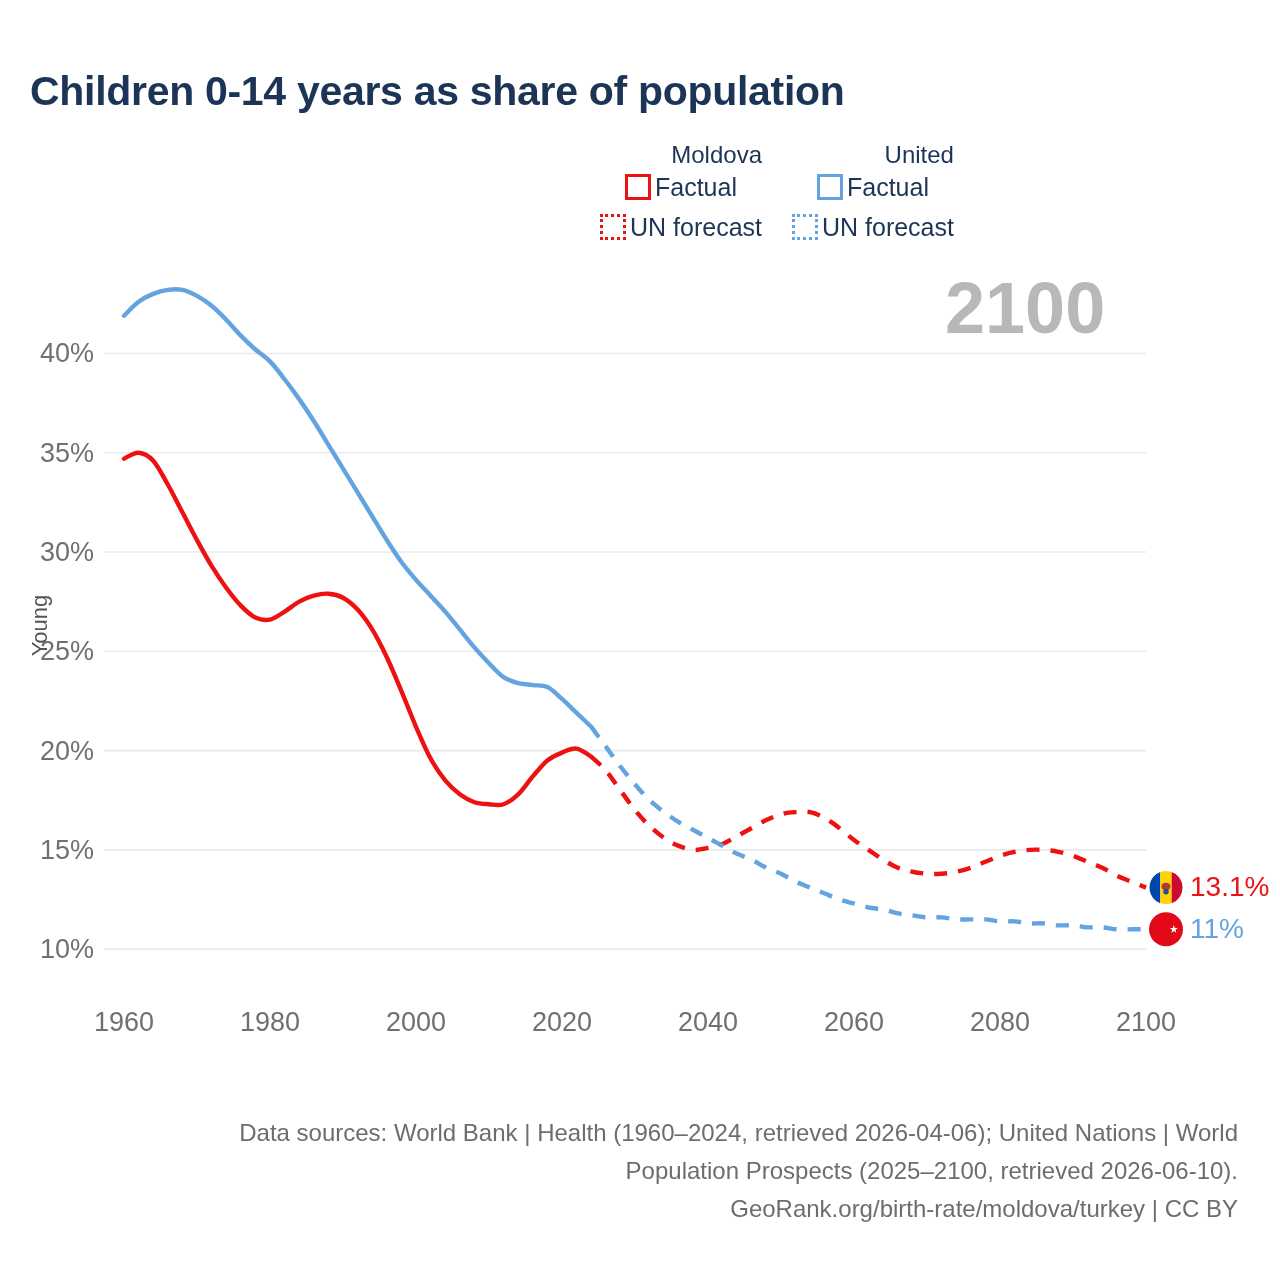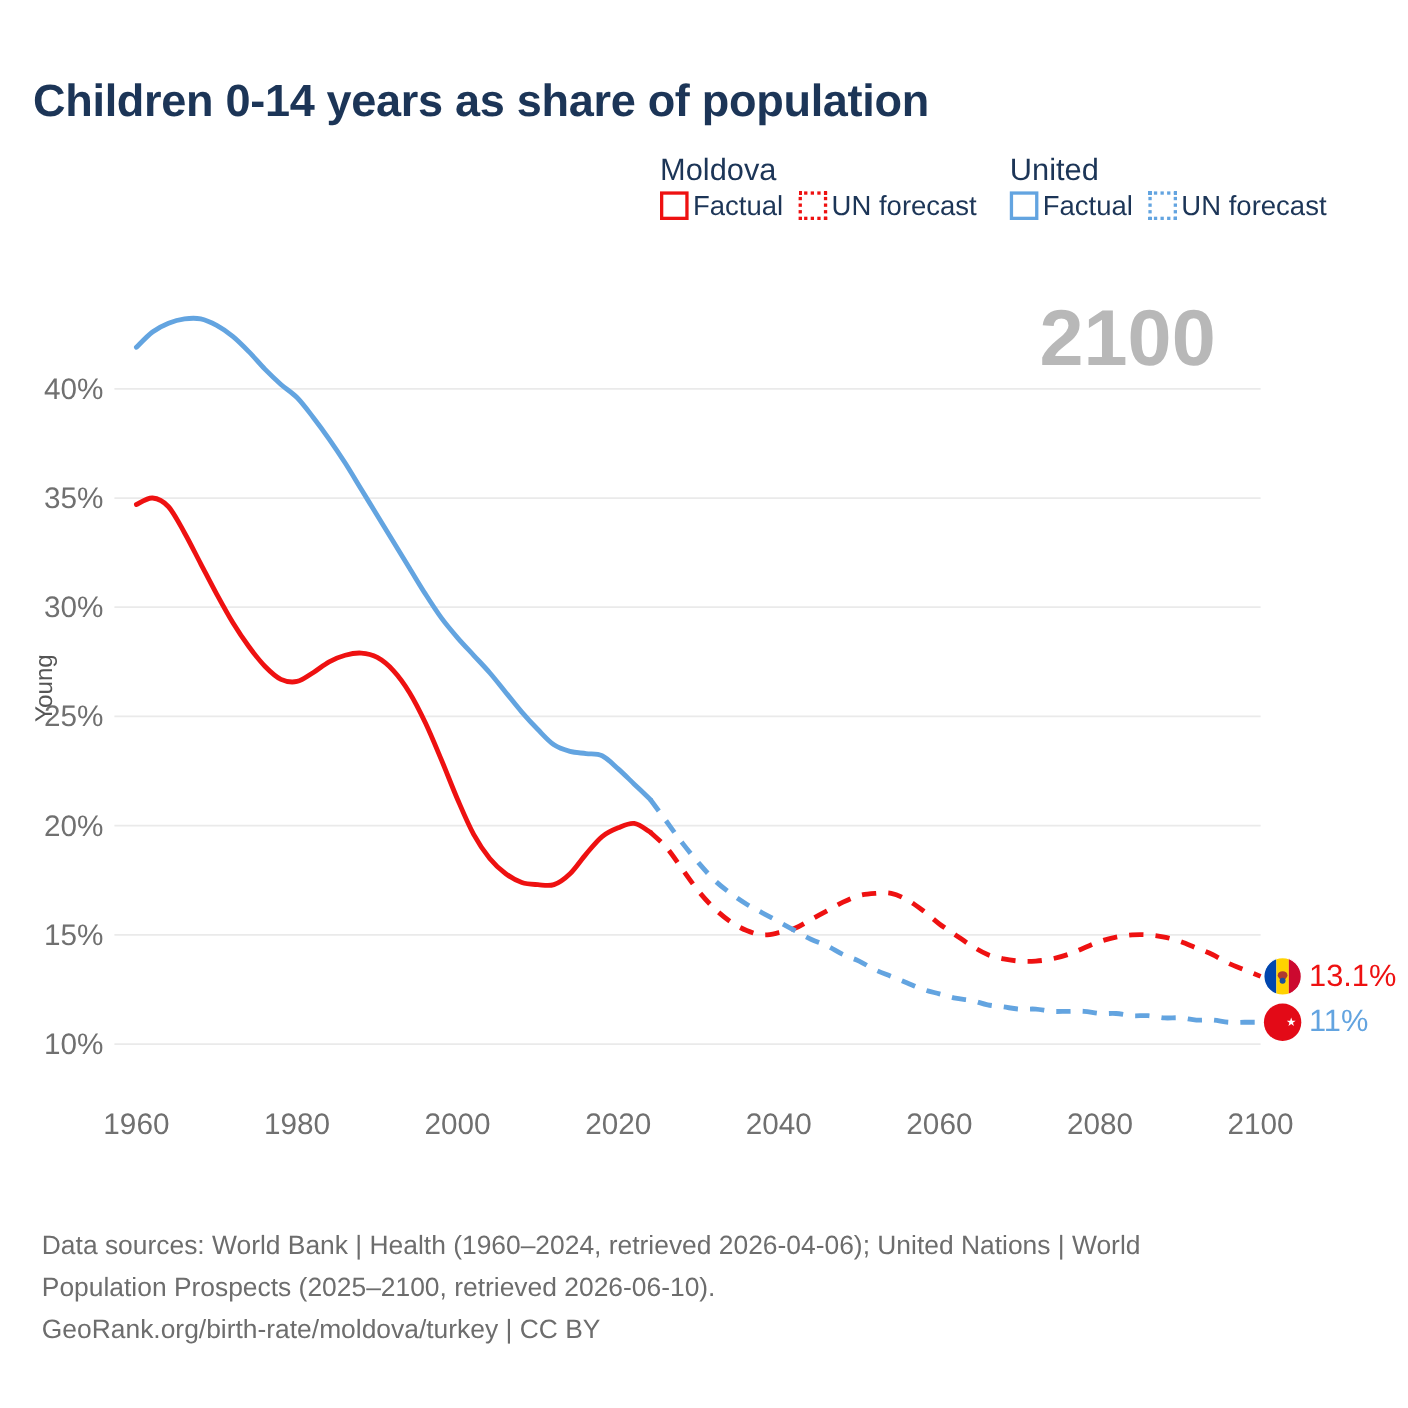--- a/index.html
+++ b/index.html
@@ -13,20 +13,21 @@
     font-family: "Liberation Sans", sans-serif;
     color: #1c3557;
     overflow: hidden;
     position: relative;
   }
   #root {
     position: absolute;
     inset: 0;
     width: 1280px;
     height: 1280px;
+    text-align: right;
   }
 
   
   .chart-title {
     position: absolute;
     left: 30px;
     top: 68px;
     font-size: 41px;
     font-weight: bold;
     letter-spacing: -0.3px;
@@ -41,27 +42,28 @@
     left: 600px;
     display: flex;
     flex-direction: row;
     gap: 30px;
   }
   .legend-group {
     display: flex;
     flex-direction: column;
   }
   .legend-country {
-    font-size: 28px;
+    font-size: 24px;
     color: #1c3557;
     margin-bottom: 6px;
     line-height: 26px;
   }
   .legend-entries {
     display: flex;
+    flex-direction: column;
     align-items: center;
     gap: 14px;
   }
   .legend-entry {
     display: flex;
     flex-direction: row;
     align-items: center;
     gap: 4px;
   }
   .legend-swatch {

